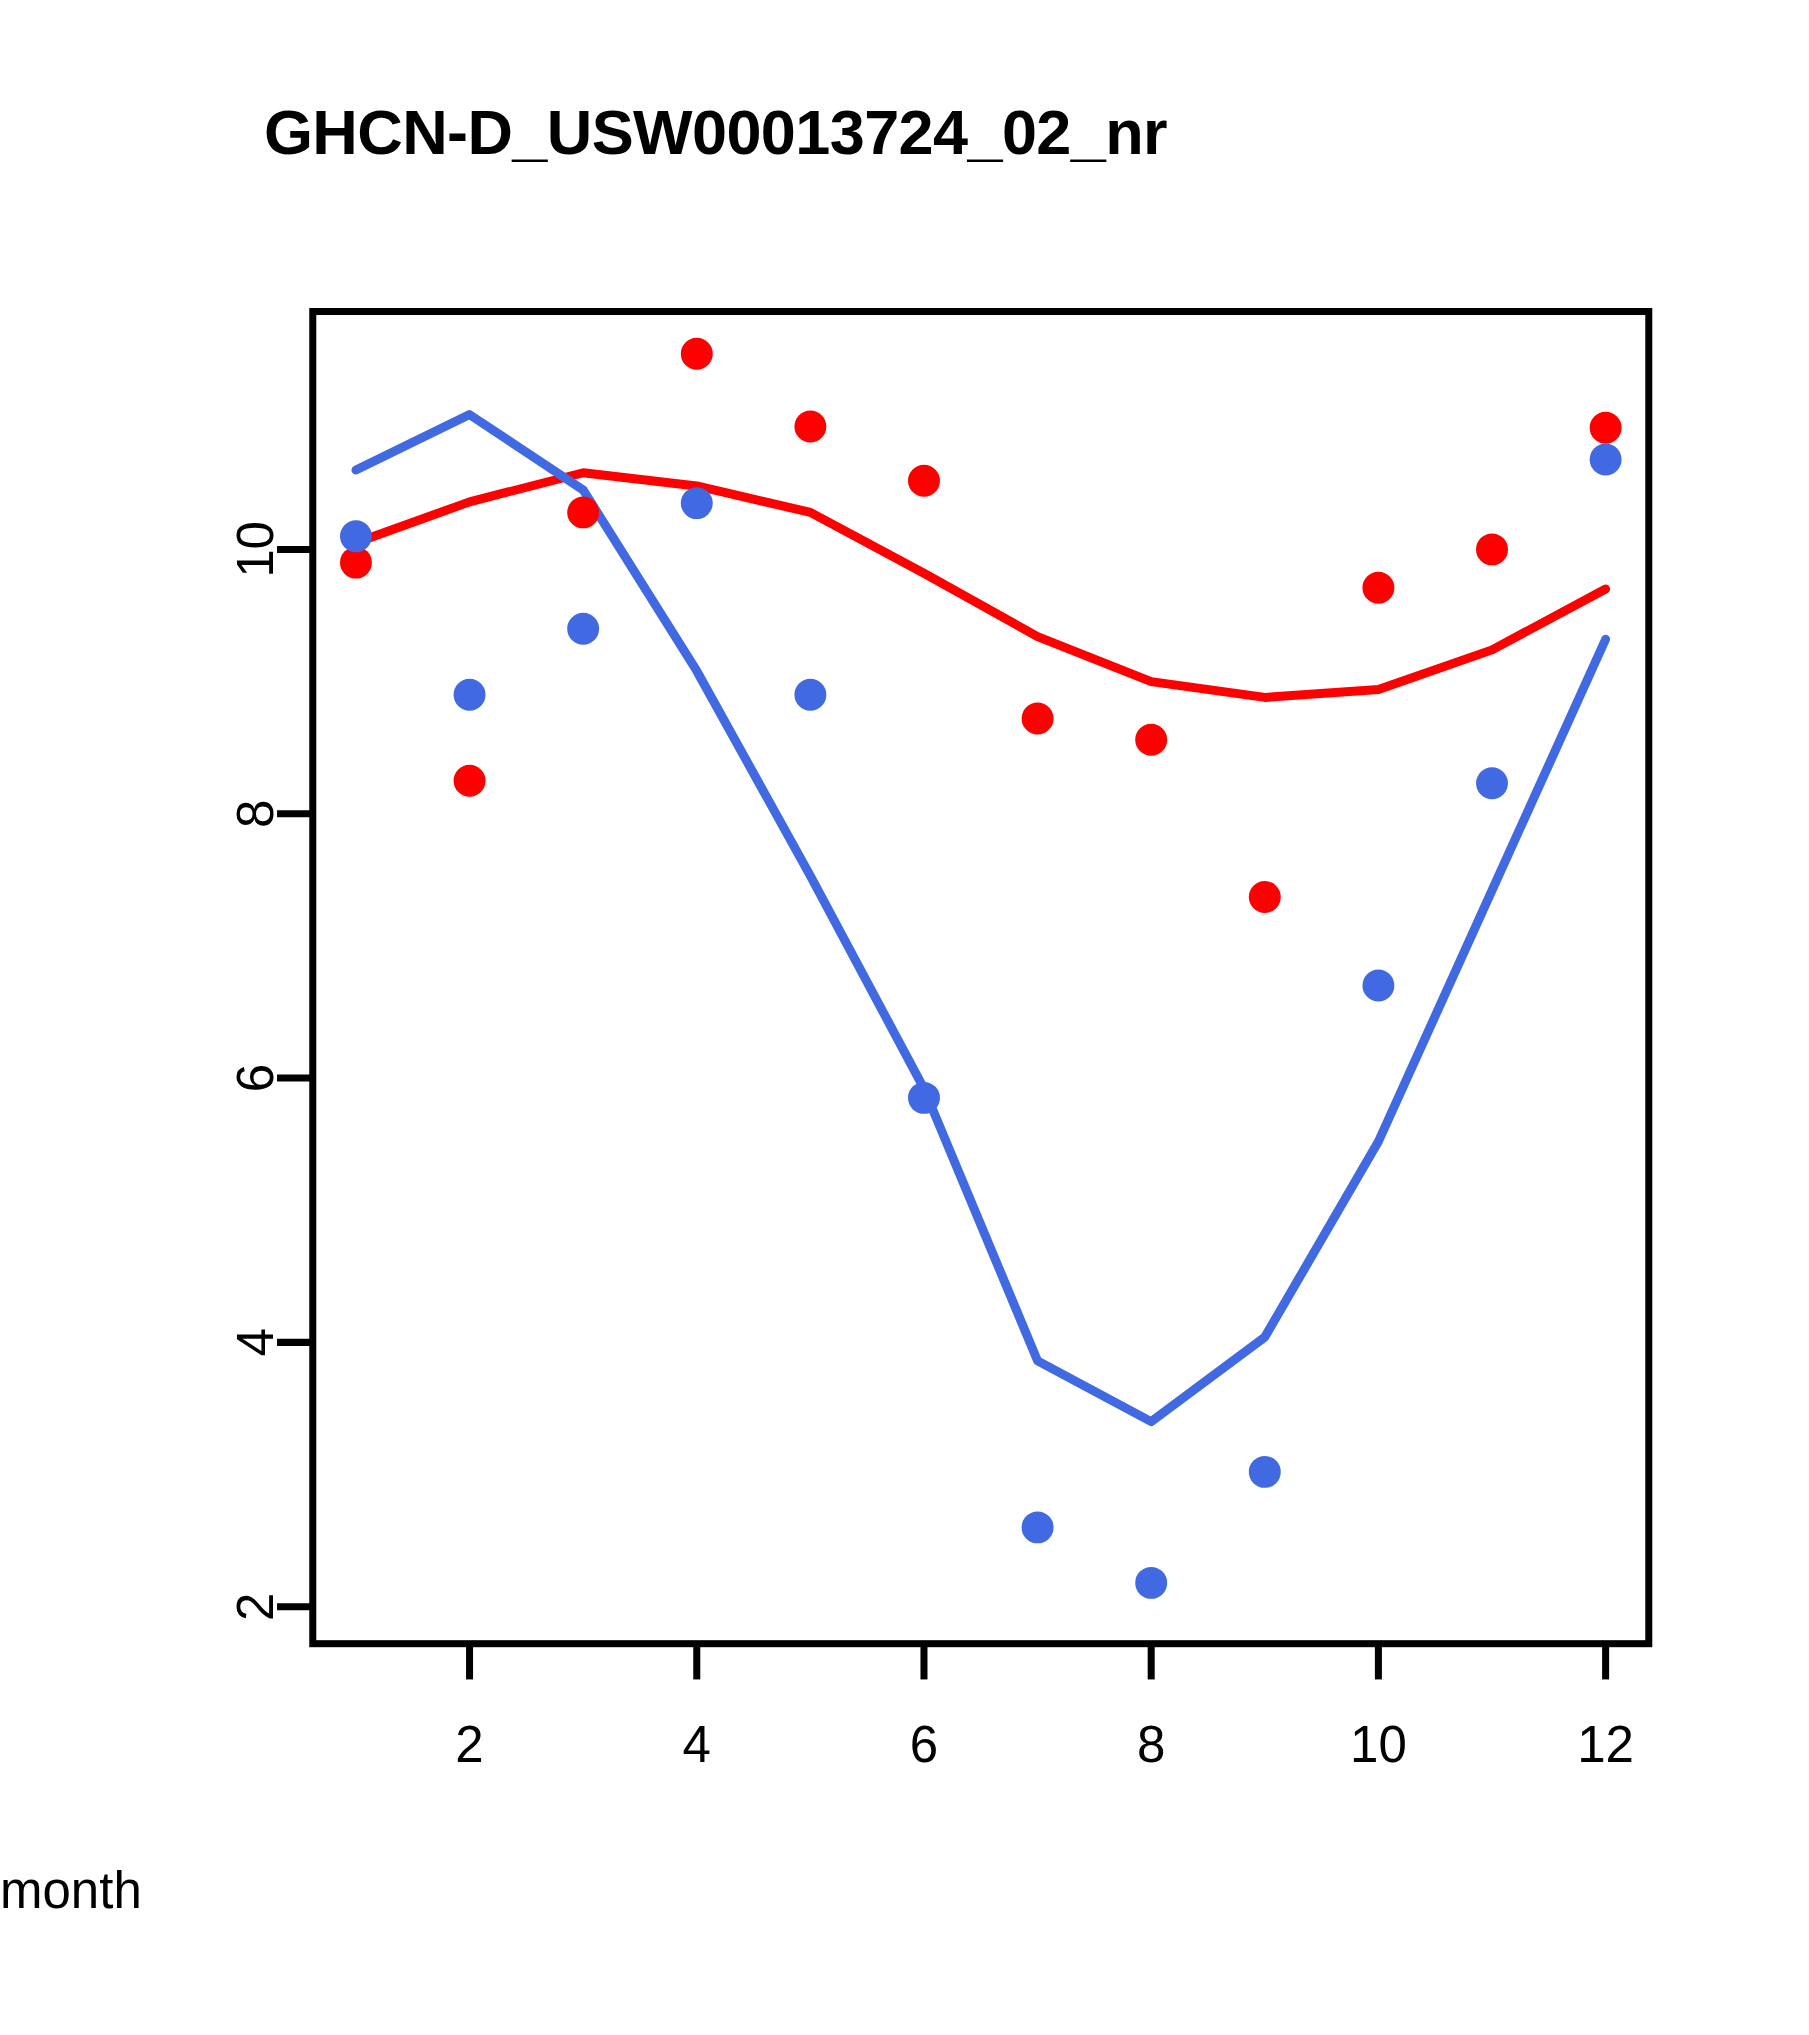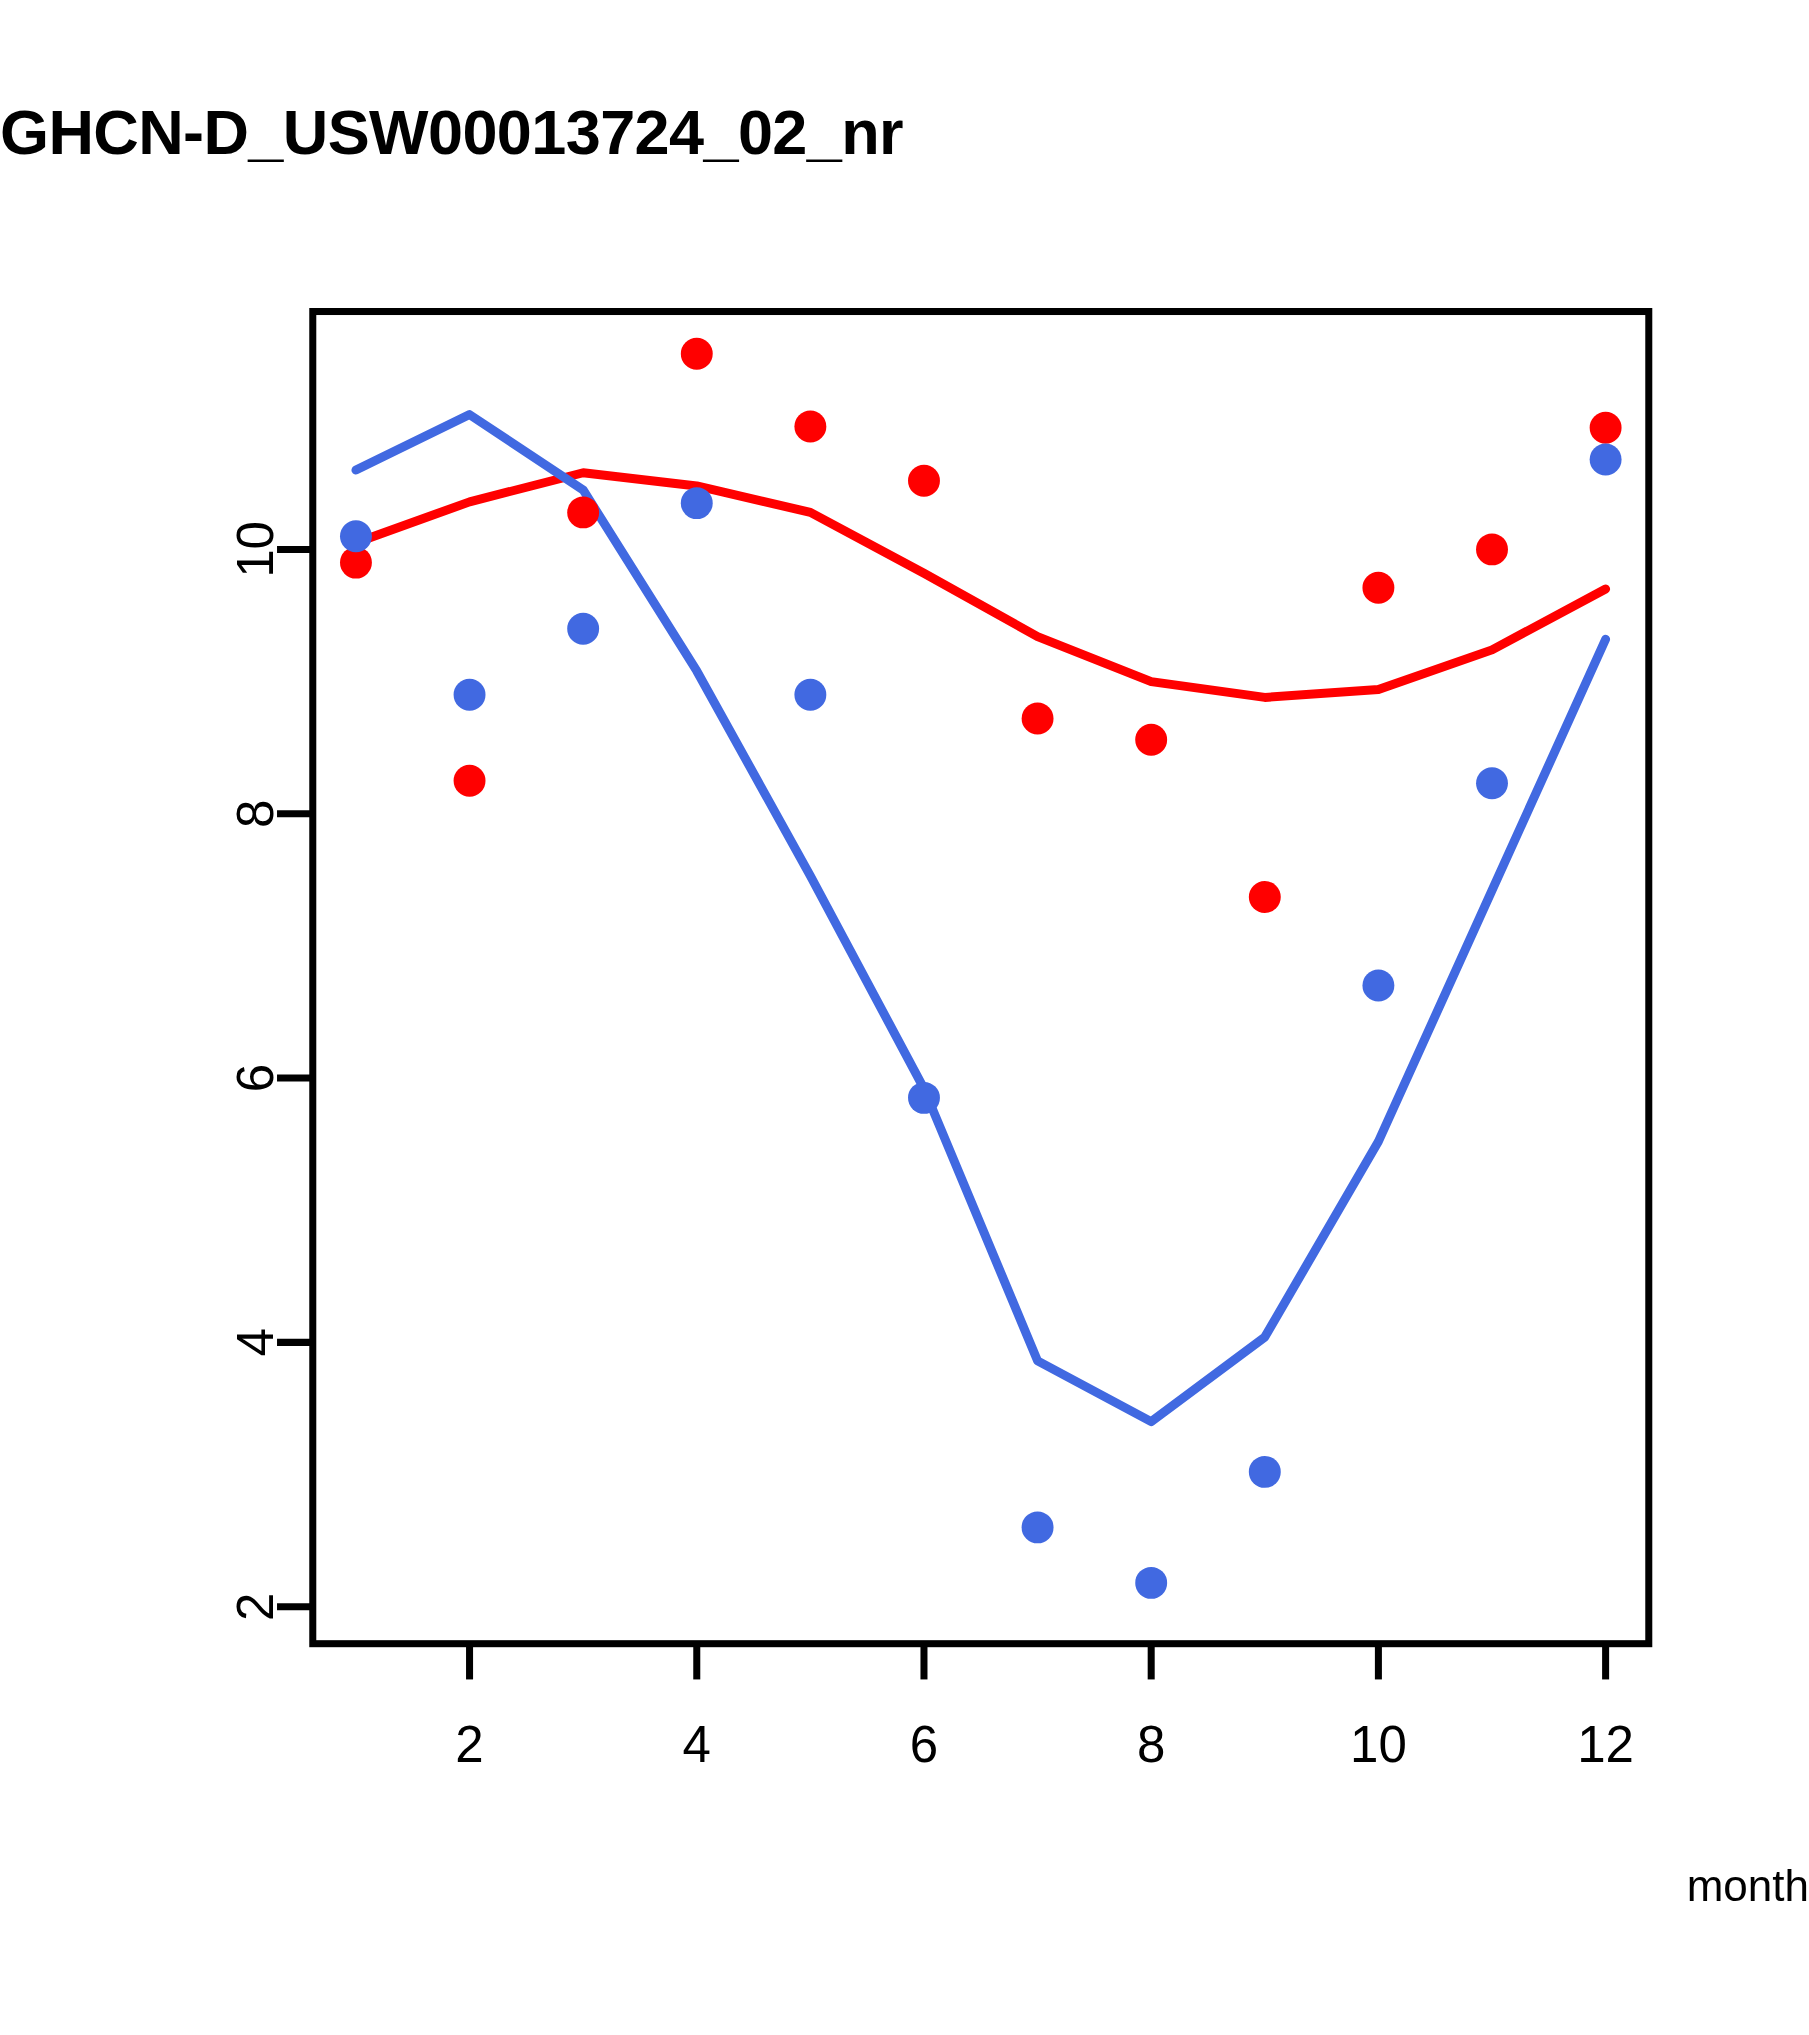--- a/index.html
+++ b/index.html
@@ -19,40 +19,41 @@
     position: relative;
     width: 1809px;
     height: 2035px;
     background: #ffffff;
   }
   #chart-title {
     position: absolute;
     left: 0;
     top: 96px;
     width: 1431px;
+    text-align: center;
     font-family: "Liberation Sans", sans-serif;
     font-weight: bold;
     font-size: 63px;
     letter-spacing: -0.6px;
     white-space: nowrap;
     color: #000000;
   }
   #plot-svg {
     position: absolute;
     left: 0;
     top: 0;
   }
   #xlabel {
     position: absolute;
     left: 0;
     top: 1861px;
     width: 1809px;
-    text-align: right;
+    text-align: left;
     font-family: "Liberation Sans", sans-serif;
-    font-size: 44px;
+    font-size: 51px;
     color: #000000;
   }
   .tick-text {
     font-family: "Liberation Sans", sans-serif;
     font-size: 80px;
     fill: #000000;
   }
 </style>
 </head>
 <body>

